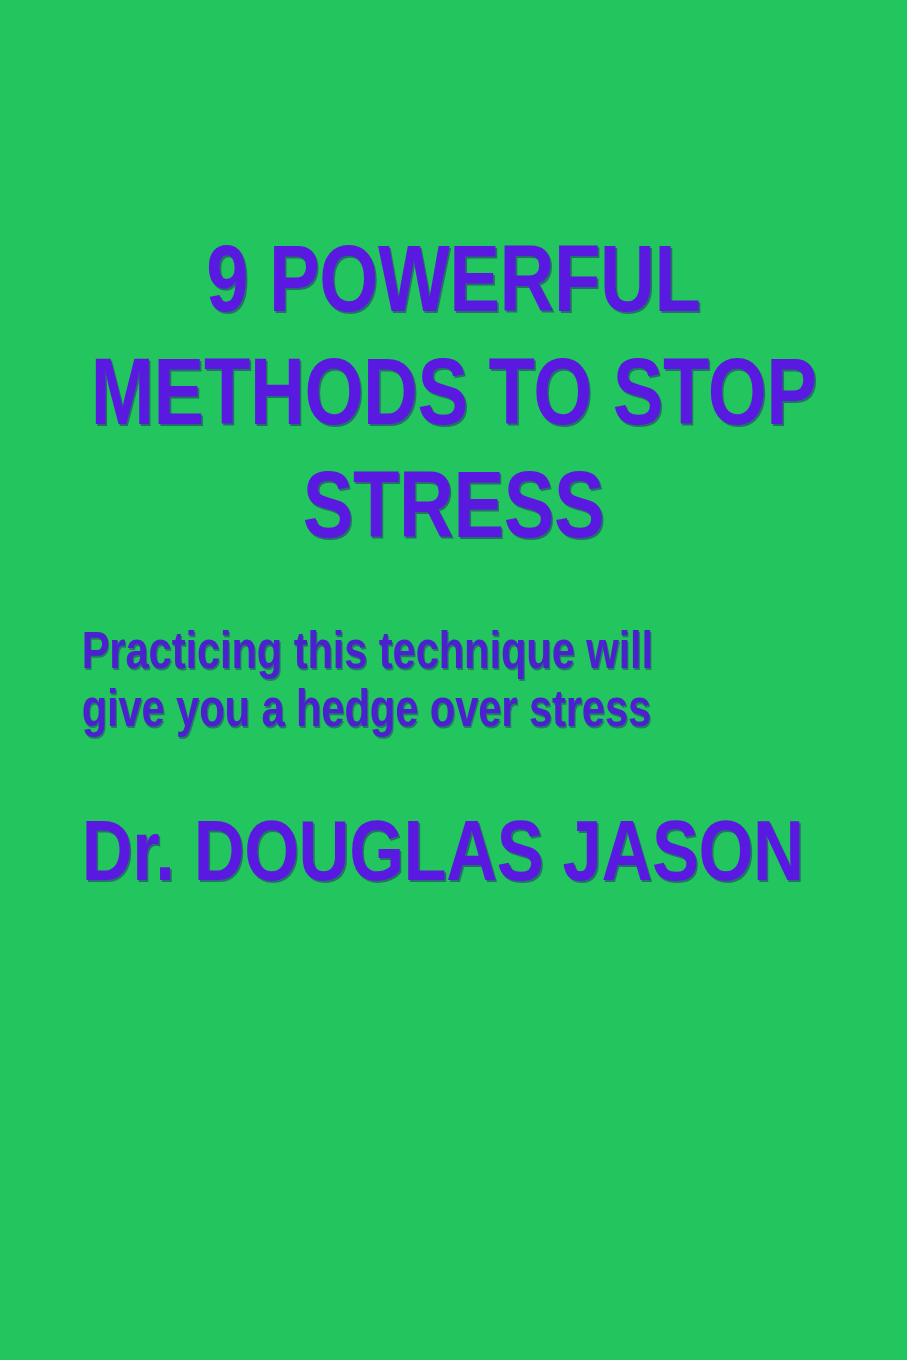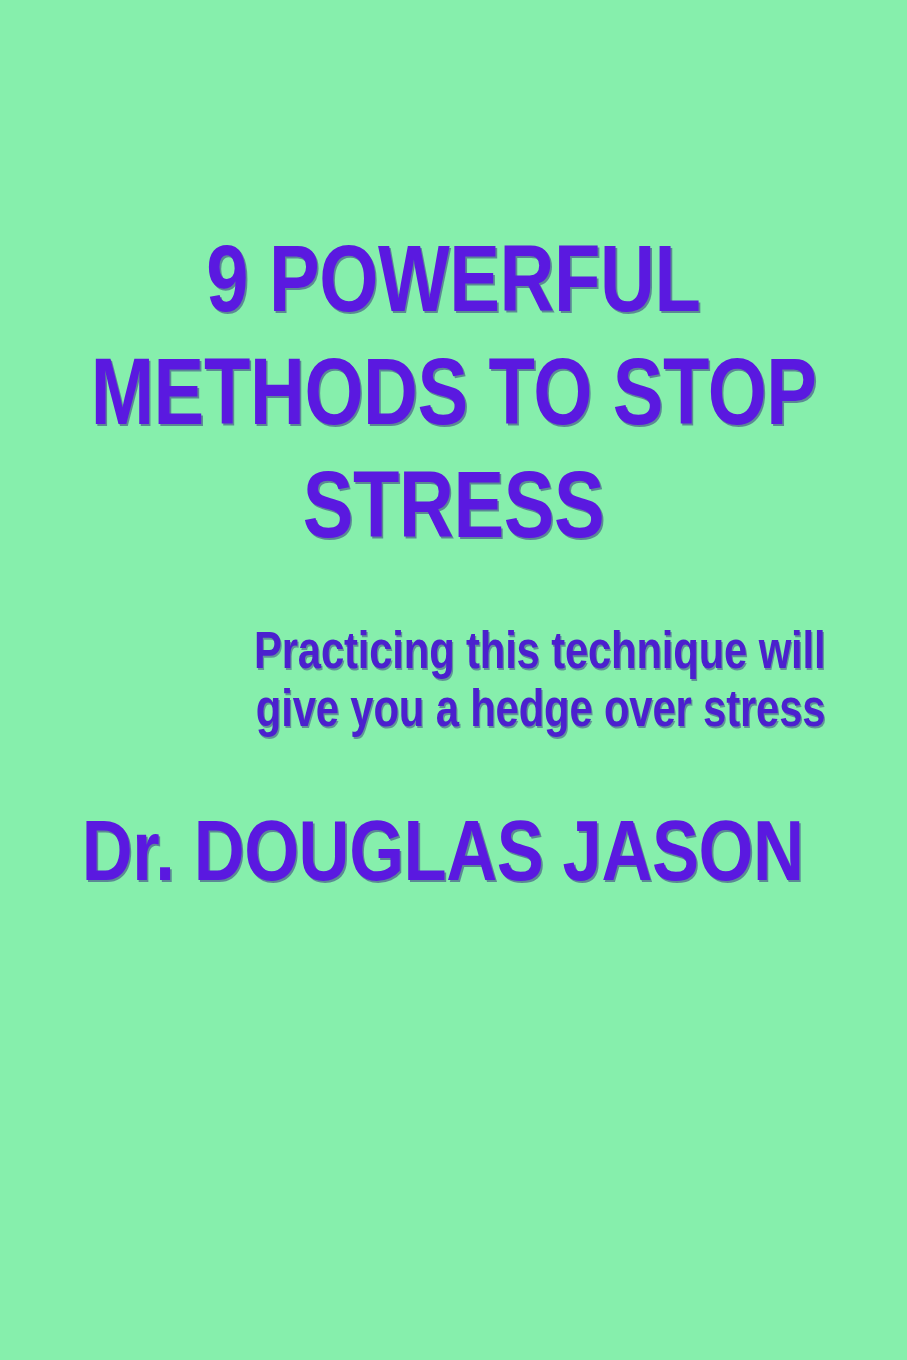--- a/index.html
+++ b/index.html
@@ -11,21 +11,21 @@
     width: 907px;
     height: 1360px;
     overflow: hidden;
     font-family: "Liberation Sans", sans-serif;
   }
 
   #book-cover {
     position: relative;
     width: 907px;
     height: 1360px;
-    background: #86efac;
+    background: #22c55e;
     box-sizing: border-box;
     overflow: hidden;
   }
 
   
   #title-block {
     position: absolute;
     left: 0;
     right: 0;
     top: 222px;
@@ -45,21 +45,21 @@
     white-space: nowrap;
     text-shadow: 2px 2px 0 rgba(40, 10, 120, 0.45);
   }
 
   
   #subtitle-block {
     position: absolute;
     left: 0;
     right: 0;
     top: 622px;
-    text-align: right;
+    text-align: left;
   }
 
   .subtitle-line {
     display: block;
     color: #4B20CE;
     font-family: "Liberation Sans Narrow", "Liberation Sans", sans-serif;
     font-weight: 700;
     font-size: 51px;
     line-height: 58px;
     letter-spacing: -0.2px;

